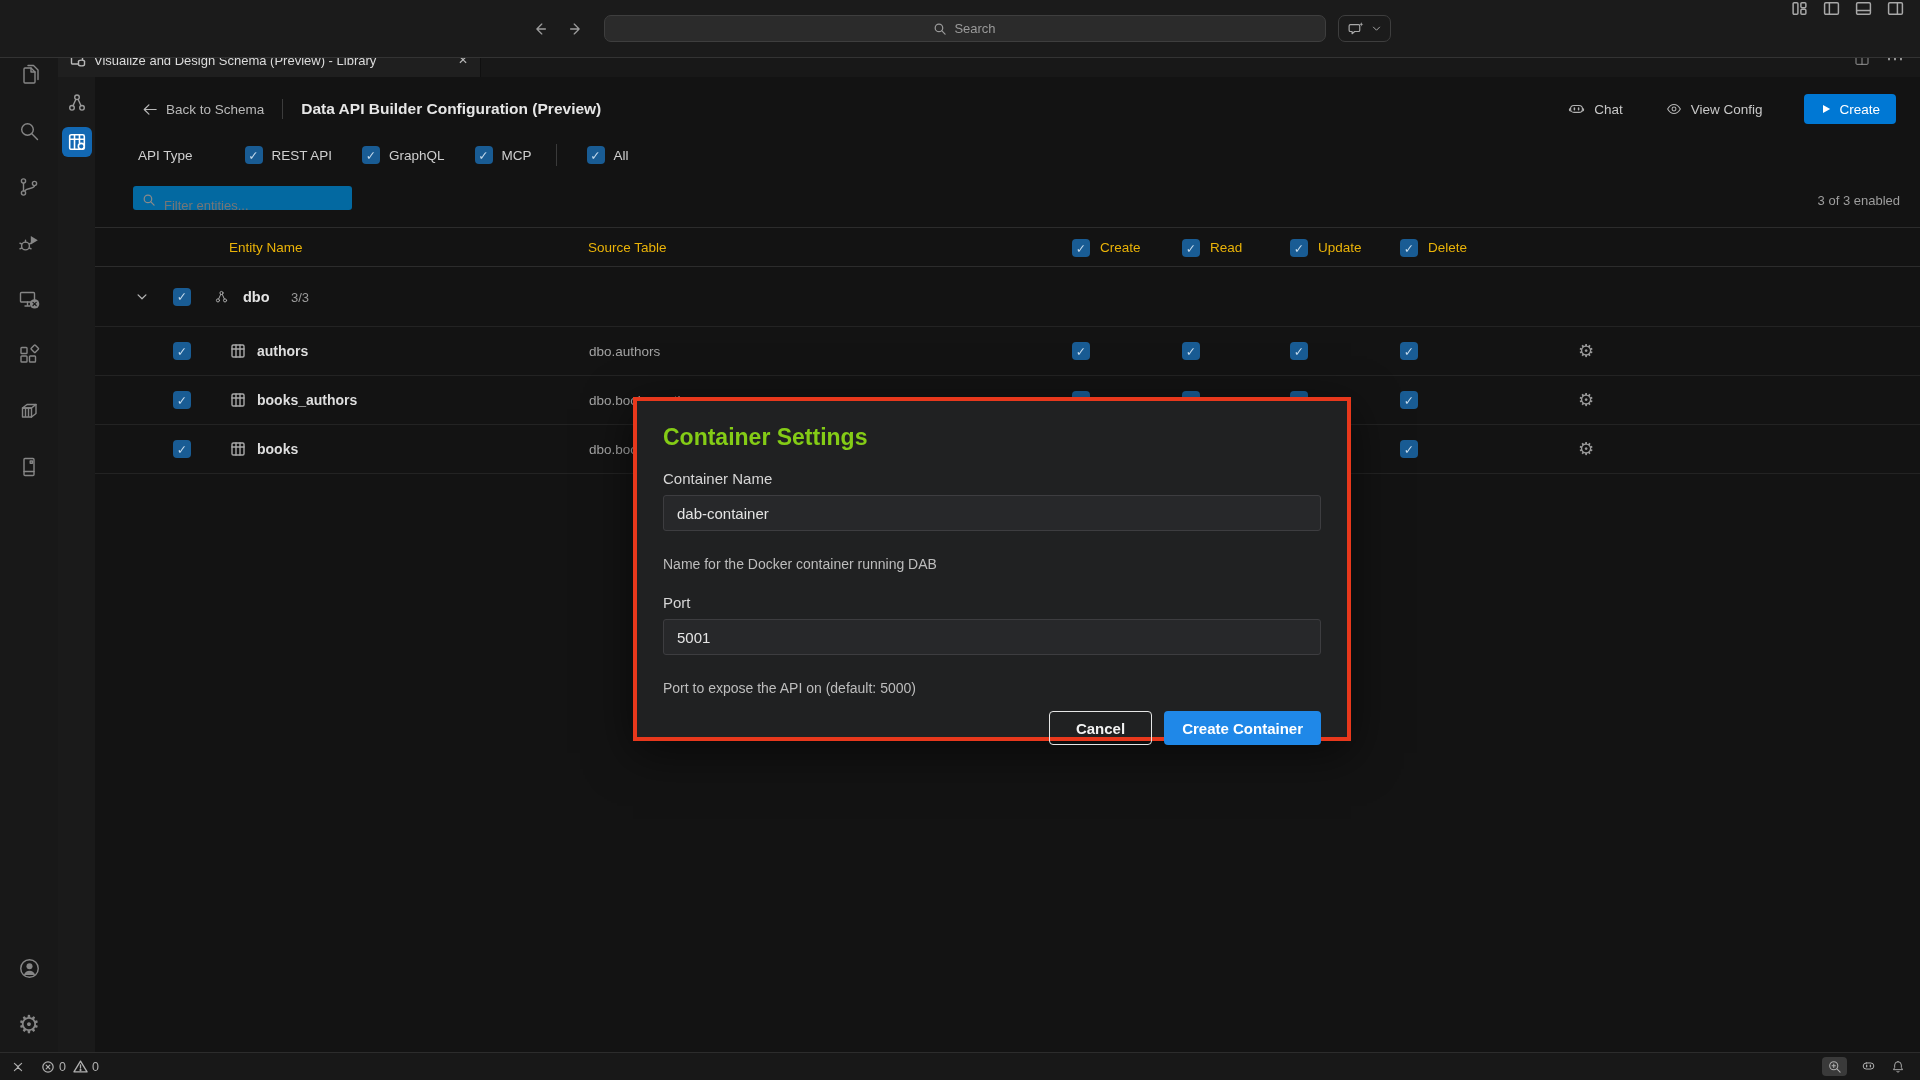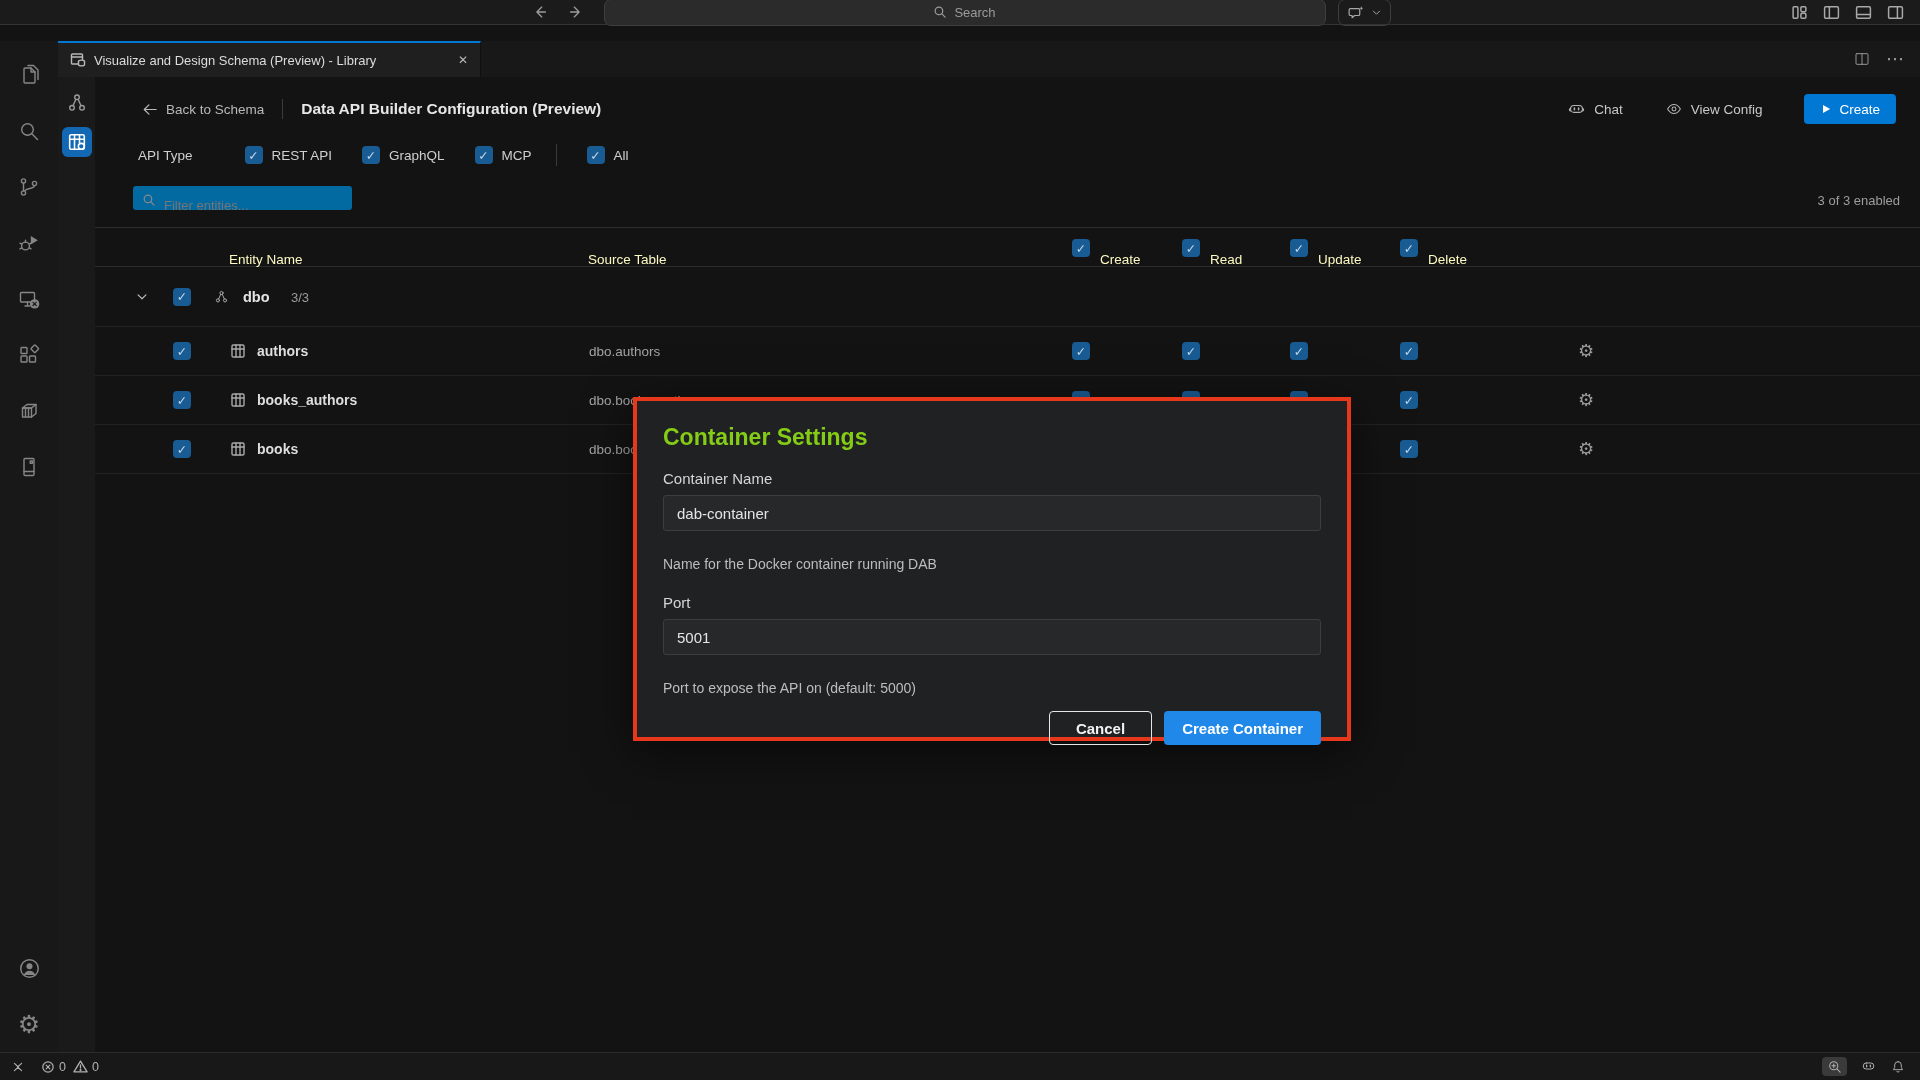--- a/index.html
+++ b/index.html
@@ -1,21 +1,21 @@
 <!DOCTYPE html>
 <html><head>
 <meta charset="utf-8">
 <style>
   *{box-sizing:border-box;margin:0;padding:0}
   html,body{width:1920px;height:1080px;overflow:hidden}
   body{font-family:"Liberation Sans","DejaVu Sans",sans-serif;background:#131313;color:#ccc;position:relative}
   .ic{fill:none;stroke:currentColor;stroke-width:1.4;stroke-linecap:round;stroke-linejoin:round}
 
   
-  .title-bar{position:absolute;top:0;left:0;right:0;height:25px;background:#1b1b1b;border-bottom:1px solid #333;display:flex;align-items:center;justify-content:center;z-index:5}
+  .title-bar{position:absolute;top:0;left:0;right:0;height:58px;background:#1b1b1b;border-bottom:1px solid #333;display:flex;justify-content:center;z-index:5}
   .tb-center{display:flex;align-items:center;gap:12px}
   .nav-arrows{display:flex;gap:16px;color:#9d9d9d;margin-right:6px}
   .nav-btn{width:20px;height:20px;display:flex;align-items:center;justify-content:center;cursor:pointer}
   .search-box{width:722px;height:27px;background:#2b2b2b;border:1px solid #3e3e3e;border-radius:7px;display:flex;align-items:center;justify-content:center;gap:7px;color:#9a9a9a;font-size:13px;cursor:text}
   .chat-pill{height:27px;border:1px solid #3e3e3e;border-radius:7px;display:flex;align-items:center;padding:0 8px;gap:7px;color:#a8a8a8;cursor:pointer}
   .layout-icons{position:absolute;right:16px;display:flex;gap:15px;color:#a8a8a8}
   .layout-icons span{display:flex;cursor:pointer}
 
   
   .activity-bar{position:absolute;left:0;top:41px;bottom:28px;width:58px;background:#181818;display:flex;flex-direction:column;align-items:center;padding-top:6px;color:#868686;z-index:4}
@@ -58,21 +58,21 @@
   
   .filter-row{display:flex;align-items:center;height:28px;margin-top:16px;padding:0 20px 0 38px}
   .filter-wrap{position:relative}
   .filter-wrap .mag{position:absolute;left:9px;top:7px;color:#8a8a8a}
   .filter-input{width:219px;height:24px;background:#0369a1;border:none;border-radius:3px;color:#cfcfcf;padding:16px 8px 0 31px;font-size:13px;font-family:inherit;outline:none}
   .filter-input::placeholder{color:#767676}
   .enabled-summary{margin-left:auto;color:#9d9d9d;font-size:13px}
 
   
   .thead{position:relative;height:40px;margin-top:13px;border-top:1px solid #2c2c2c;border-bottom:1px solid #2c2c2c}
-  .th{position:absolute;top:12px;line-height:40px;font-size:13.5px;color:#fef9c3}
+  .th{position:absolute;top:0;line-height:40px;font-size:13.5px;color:#eab308}
   .abs{position:absolute;top:50%;transform:translateY(-50%)}
   .thead .cbx{position:absolute;top:11px}
   .row{position:relative;border-bottom:1px solid #232323;height:49px}
   .row.group{height:60px}
   .row .cbx{position:absolute;top:50%;transform:translateY(-50%)}
   .c-rowcb{left:78px}.c-create{left:977px}.c-read{left:1087px}.c-update{left:1195px}.c-delete{left:1305px}
   .h-entity{left:134px}.h-source{left:493px}
   .hl-create{left:1005px}.hl-read{left:1115px}.hl-update{left:1223px}.hl-delete{left:1333px}
   .chev{left:40px;color:#b6b6b6;display:flex;cursor:pointer}
   .hier-sm{left:118px;color:#a9a9a9;display:flex}

